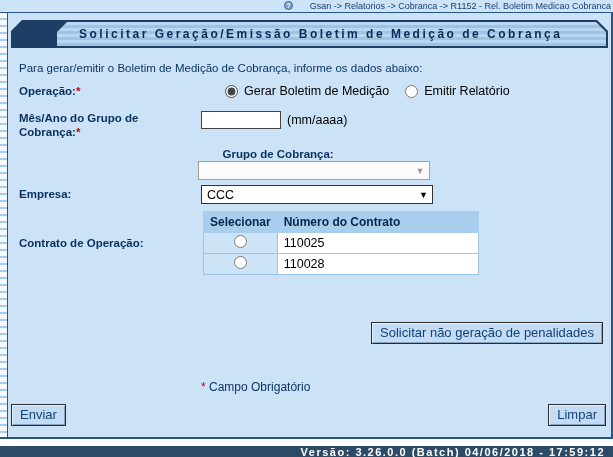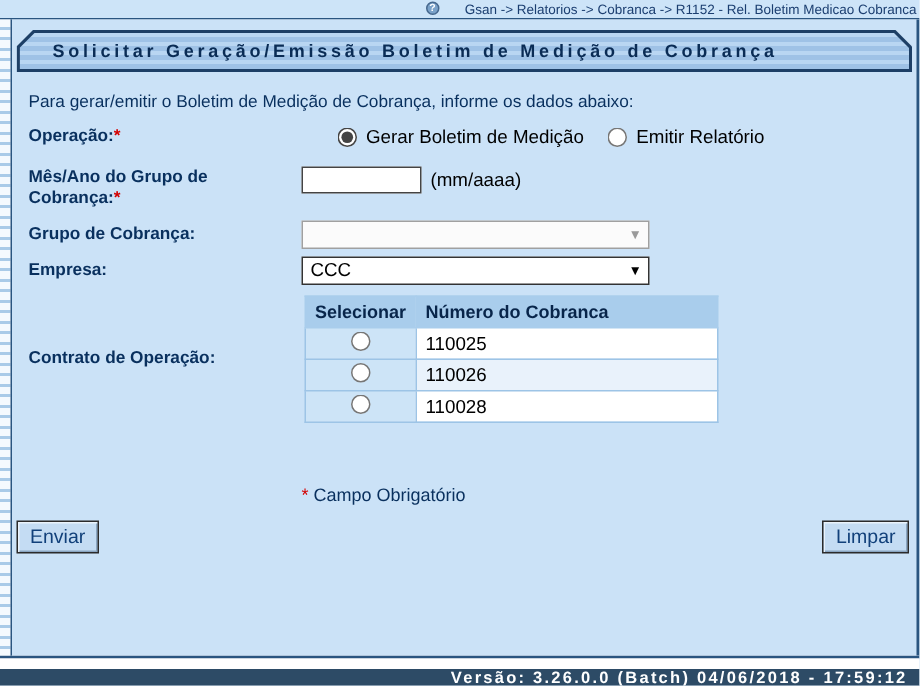--- a/index.html
+++ b/index.html
@@ -43,21 +43,21 @@
   
   .titlebar-outer {
     background:#1d3f66;
     clip-path:polygon(11px 0,calc(100% - 11px) 0,100% 11px,100% 100%,0 100%,0 11px);
     padding:2px; height:28px; flex:0 0 auto;
   }
   .titlebar-inner {
     height:100%;
     background:repeating-linear-gradient(180deg,#b9d6f2 0 3px,#9fc2e6 3px 6px);
     clip-path:polygon(10px 0,calc(100% - 10px) 0,100% 10px,100% 100%,0 100%,0 10px);
-    display:flex; align-items:center; padding-left:22px;
+    display:flex; align-items:center; padding-left:22px;margin-left:44px;
   }
   .titlebar-inner span {
     font-size:12px; font-weight:bold; letter-spacing:2.5px; color:#0a2c55;
   }
 
   .intro { font-size:11.5px; color:#09305e; margin:14px 0 8px 8px; }
 
   .form-row { display:flex; align-items:center; margin:0 0 5px 8px; min-height:18px; }
   .form-row.top-align { align-items:flex-start; }
   .form-row.center-align { align-items:center; }
@@ -154,21 +154,21 @@
       <div class="form-row top-align" style="margin-top:6px;">
         <div class="flabel">
           <span>Mês/Ano do Grupo de Cobrança:</span><span class="req">*</span>
         </div>
         <div class="fcontrol">
           <input class="txt" type="text" value="" style="">
           <span class="hint">(mm/aaaa)</span>
         </div>
       </div>
 
-      <div class="form-row" style="margin-top:2px;">
+      <div class="form-row" style="margin-top:2px;flex-direction:column;">
         <div class="flabel">Grupo de Cobrança:</div>
         <div class="fcontrol">
           <div class="select disabled">
             <span></span>
             <span class="arrow">▼</span>
           </div>
         </div>
       </div>
 
       <div class="form-row">
@@ -181,39 +181,38 @@
         </div>
       </div>
 
       <div class="form-row center-align" style="margin-top:2px;">
         <div class="flabel">Contrato de Operação:</div>
         <div class="fcontrol">
           <table class="ctable">
             <tbody>
                 <tr>
               <th>Selecionar</th>
-              <th>Número do Cobranca</th>
+              <th>Número do Contrato</th>
             </tr>
             <tr>
               <td class="selcell"><input type="radio" name="contrato" style=""></td>
               <td class="valcell">110025</td>
-            </tr>
-            <tr class="alt">
-              <td class="selcell"><input type="radio" name="contrato" style=""></td>
-              <td class="valcell">110026</td>
             </tr>
             <tr>
               <td class="selcell"><input type="radio" name="contrato" style=""></td>
               <td class="valcell">110028</td>
             </tr>
           </tbody>
             </table>
         </div>
       </div>
 
+      <div class="penal-row">
+        <button class="btn">Solicitar não geração de penalidades</button>
+      </div>
 
       <div class="note-row">
         <span class="req">*</span>
         <span>Campo Obrigatório</span>
       </div>
 
       <div class="actions-row">
         <button class="btn">Enviar</button>
         <button class="btn">Limpar</button>
       </div>

